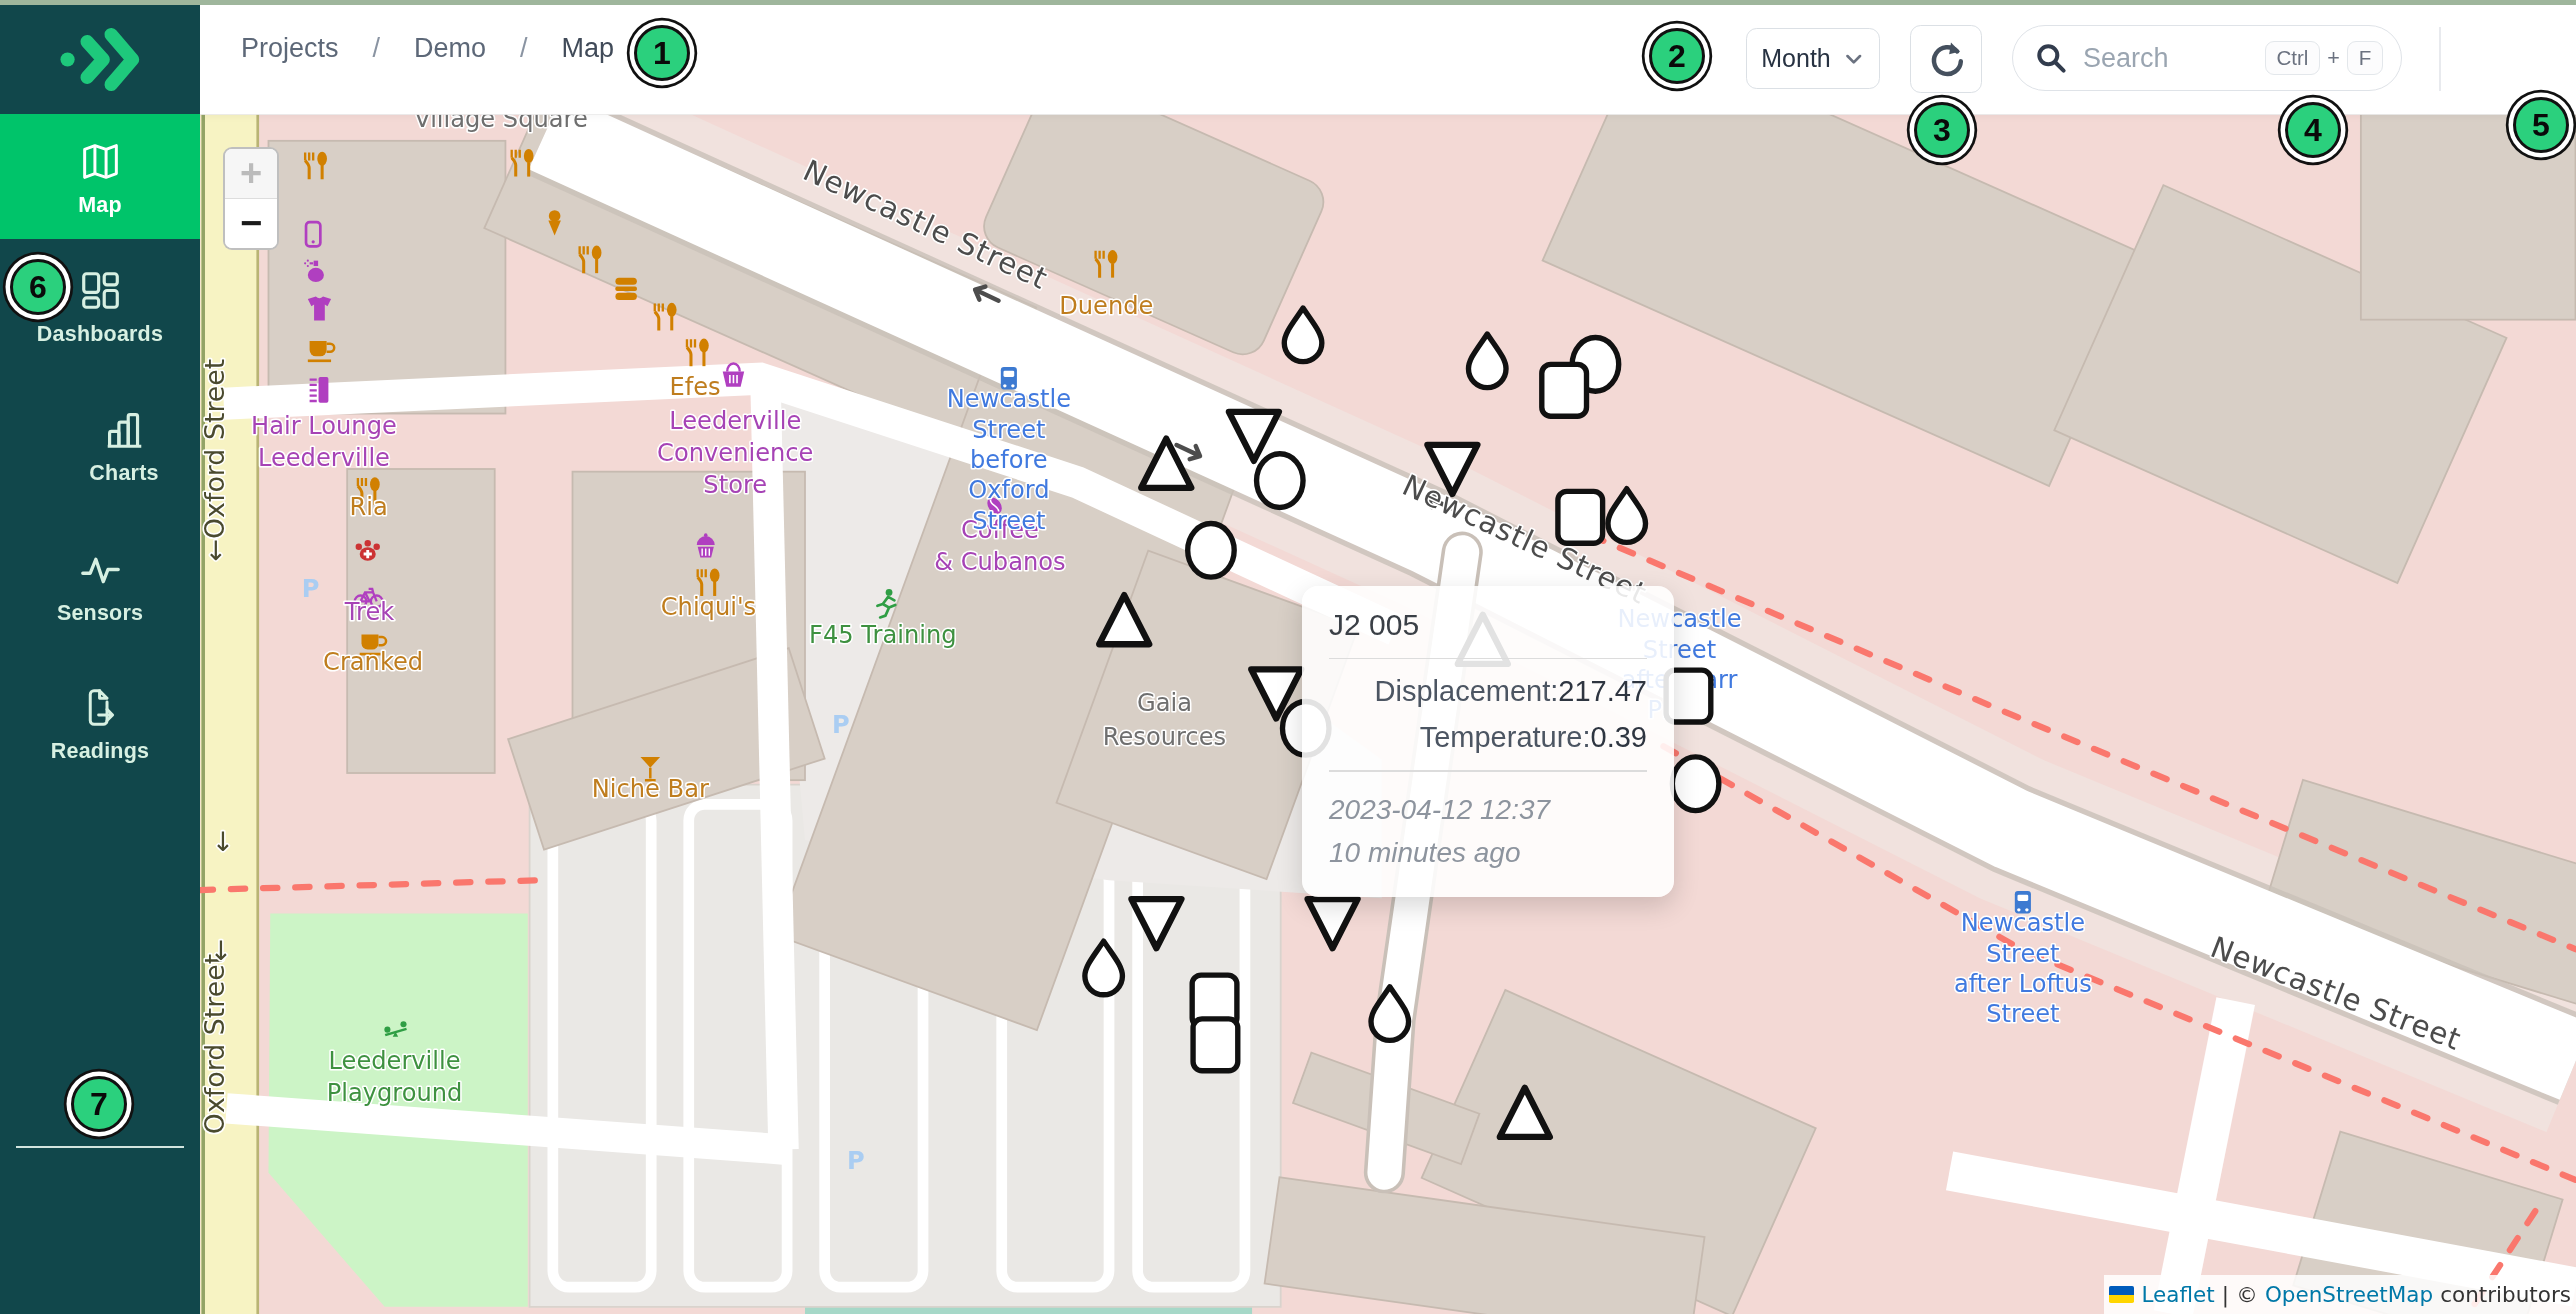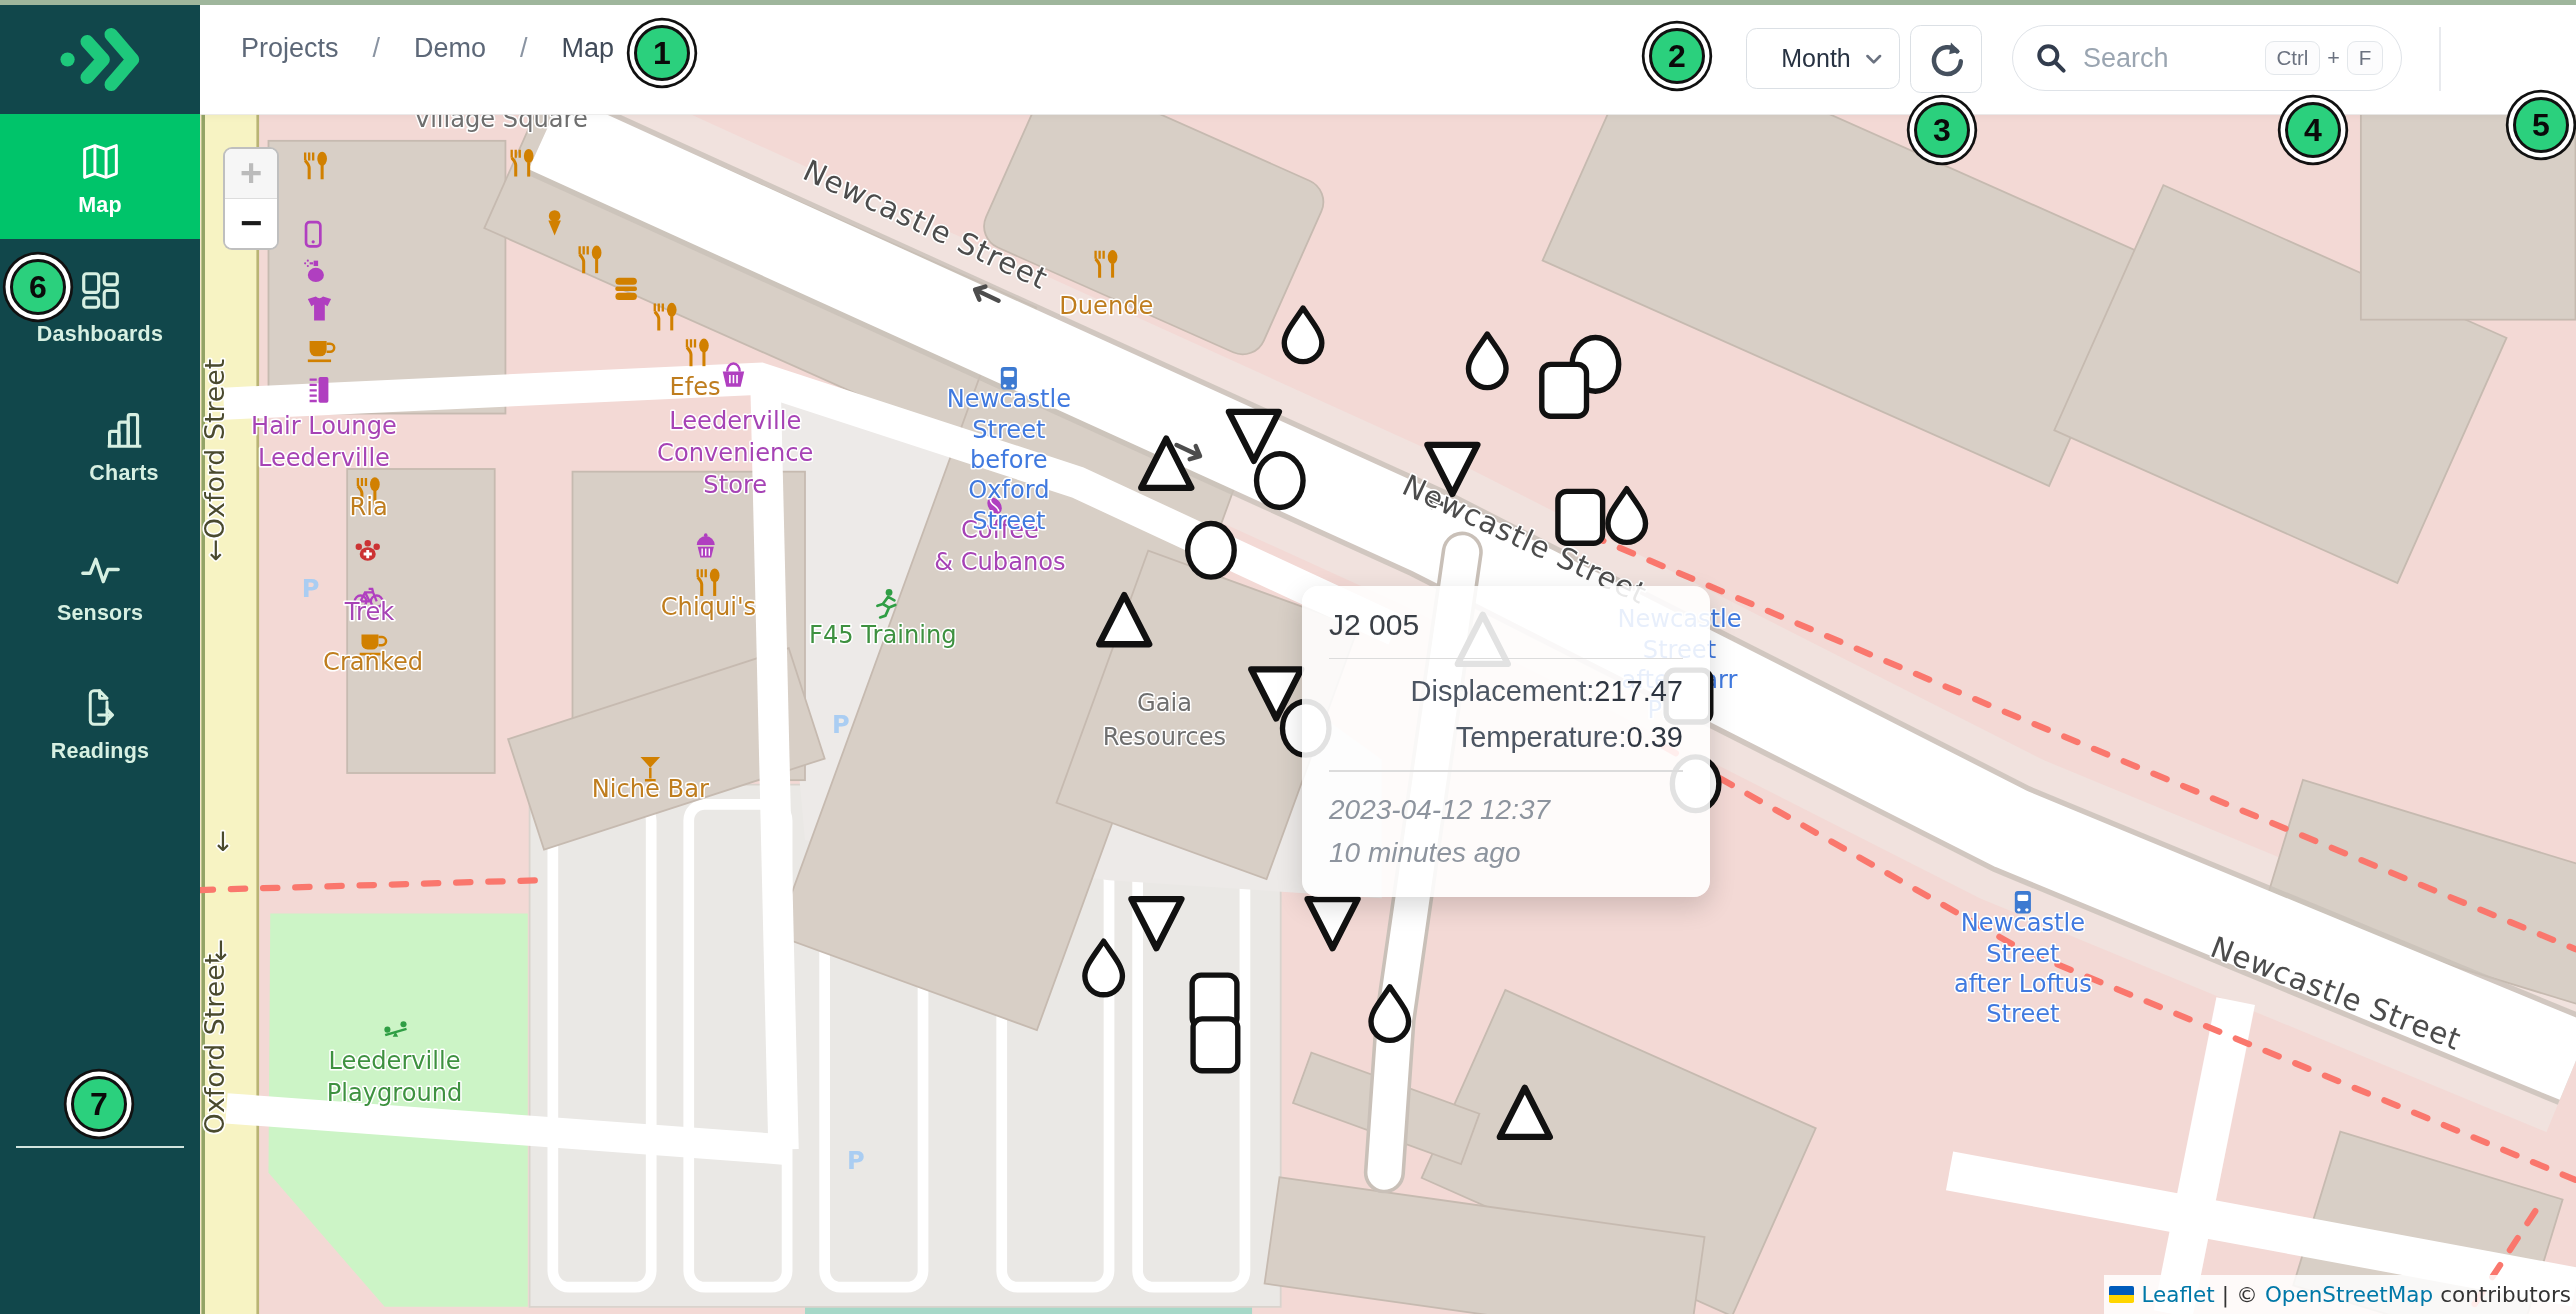--- a/index.html
+++ b/index.html
@@ -16,21 +16,21 @@
   .nav-item.active .nav-inner{padding-top:27px;}
   .sidebar-divider{position:absolute;left:16px;top:1141px;width:168px;height:1.8px;background:#e8f5ee;opacity:.9;}
   .topbar{position:absolute;left:200px;top:5.4px;width:2376px;height:109px;background:#fff;z-index:4;
           box-shadow:0 0.9px 0 #ececec,0 2.7px 7.2px rgba(0,0,0,.04);}
   .breadcrumb{position:absolute;left:41px;top:0;height:86px;display:flex;align-items:center;gap:34px;
               font-size:27px;color:#5d6878;}
   .crumb{cursor:pointer;}
   .crumb-sep{color:#8a94a2;}
   .crumb.current{color:#414b59;}
   .month-btn{position:absolute;left:1546px;top:22.4px;width:132px;height:59px;border:1.8px solid #dbe0e5;border-radius:10.7px;
-             background:#fff;display:flex;align-items:center;justify-content:center;gap:12.5px;font-size:25px;color:#273242;cursor:pointer;padding-left:20px;}
+             background:#fff;display:flex;align-items:center;justify-content:center;gap:12.5px;font-size:25px;color:#273242;cursor:pointer;}
   .refresh-btn{position:absolute;left:1710px;top:19.7px;width:70px;height:66px;border:1.8px solid #dbe0e5;border-radius:10.7px;
              background:#fff;display:flex;align-items:center;justify-content:center;cursor:pointer;}
   .search-box{position:absolute;left:1812px;top:19.7px;width:390px;height:66px;border:1.8px solid #dfe3e8;border-radius:34px;
              background:#fff;display:flex;align-items:center;padding:0 18px 0 19.7px;box-sizing:border-box;cursor:text;}
   .search-ph{font-size:27px;color:#9aa5b1;margin-left:14.3px;flex:1;}
   .kbd{border:1.8px solid #e3e7eb;border-radius:9px;background:#fcfcfd;color:#6b7280;font-size:20.6px;
        padding:5.4px 10.7px;line-height:1;}
   .kbd-plus{color:#6b7280;font-size:21.5px;margin:0 7.2px;}
   .tb-divider{position:absolute;left:2239px;top:21.5px;width:1.8px;height:64px;background:#e8eaee;}
   
@@ -44,21 +44,21 @@
   .ml.blue{fill:#4079df;}
   .ml.street{fill:#4c4c4c;font-size:33px;letter-spacing:1px;}
   .ml.oxford{fill:#4a4a2e;font-size:30px;}
   .ml.parking{fill:#aacdf2;font-weight:bold;stroke-width:0;}
   .zoom-ctl{position:absolute;left:23px;top:33px;width:52px;border:2.7px solid rgba(0,0,0,.25);border-radius:9px;
             overflow:hidden;background:#fff;z-index:20;}
   .zoom-btn{width:52px;height:49px;display:flex;align-items:center;justify-content:center;font-size:38px;
             font-weight:bold;background:#fff;cursor:pointer;color:#1a1a1a;}
   .zoom-btn.disabled{color:#bbb;background:#f6f6f6;}
   .zoom-btn + .zoom-btn{border-top:1.8px solid #ddd;}
-  .tooltip{position:absolute;left:1102px;top:472px;width:408px;box-sizing:border-box;background:rgba(255,255,255,.88);
+  .tooltip{position:absolute;left:1102px;top:472px;width:372px;box-sizing:border-box;background:rgba(255,255,255,.88);
            border-radius:16px;box-shadow:0 9px 27px rgba(0,0,0,.16);padding:21.5px 27px 23px;z-index:15;}
   .tt-title{font-size:30px;color:#3a3f46;}
   .tt-hr{height:1.8px;background:#dcdcdc;margin:16px 0;}
   .tt-row{display:flex;justify-content:flex-end;font-size:29px;color:#4c5562;margin:12.5px 0;}
   .tt-row .tt-val{color:#2e3540;}
   .tt-time{font-size:28px;color:#8d949e;font-style:italic;line-height:1.55;margin-top:16px;}
   .attribution{position:absolute;right:0;bottom:0;height:39px;background:rgba(255,255,255,.85);z-index:20;
                display:flex;align-items:center;padding:0 5px;font-size:21.5px;color:#333;gap:7.2px;
                font-family:"DejaVu Sans",sans-serif;}
   .attr-link{color:#0078a8;cursor:pointer;}

